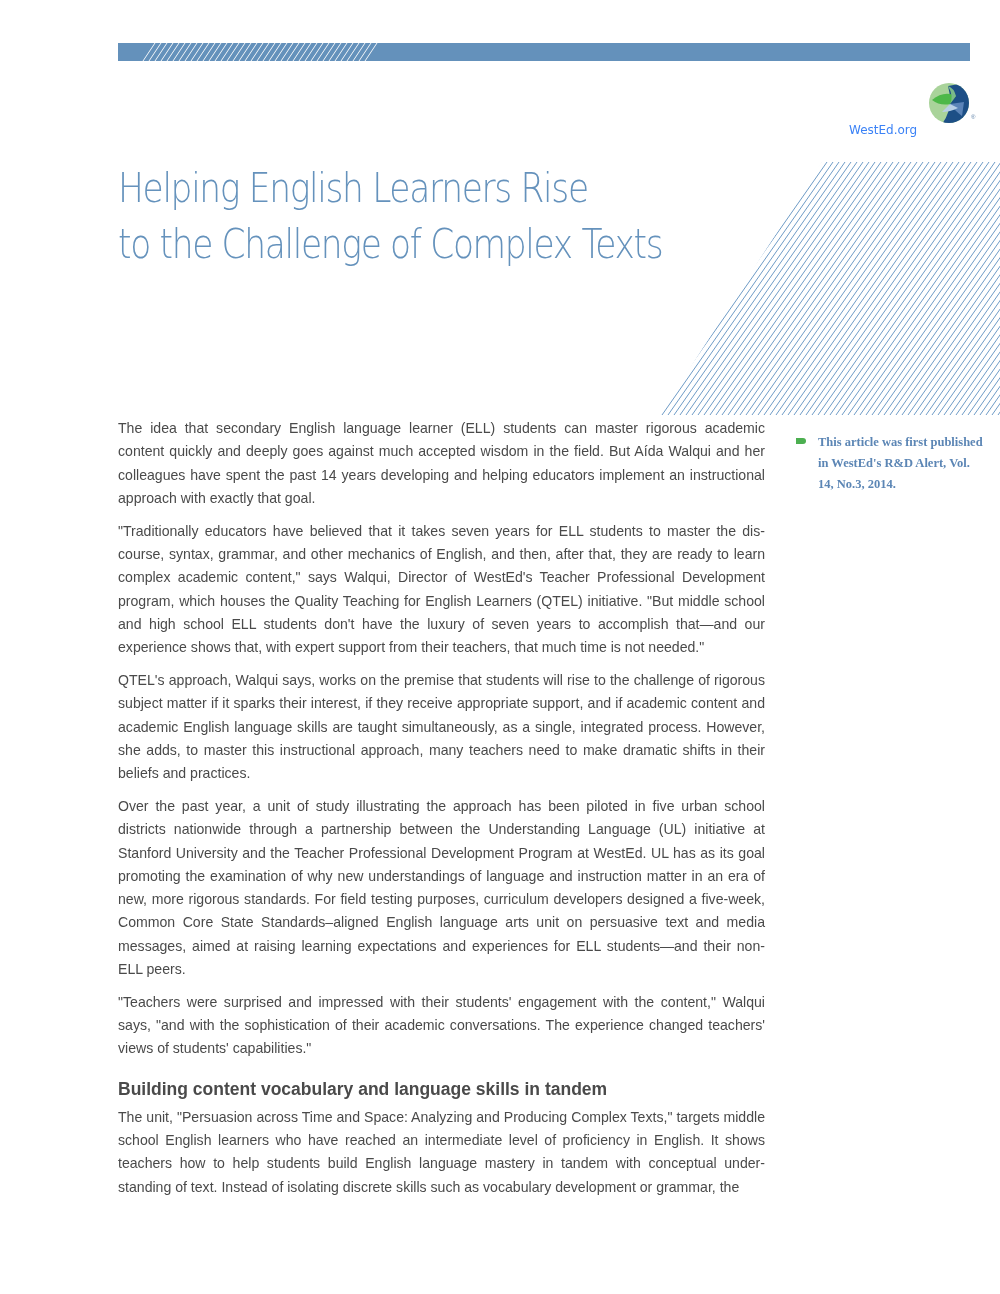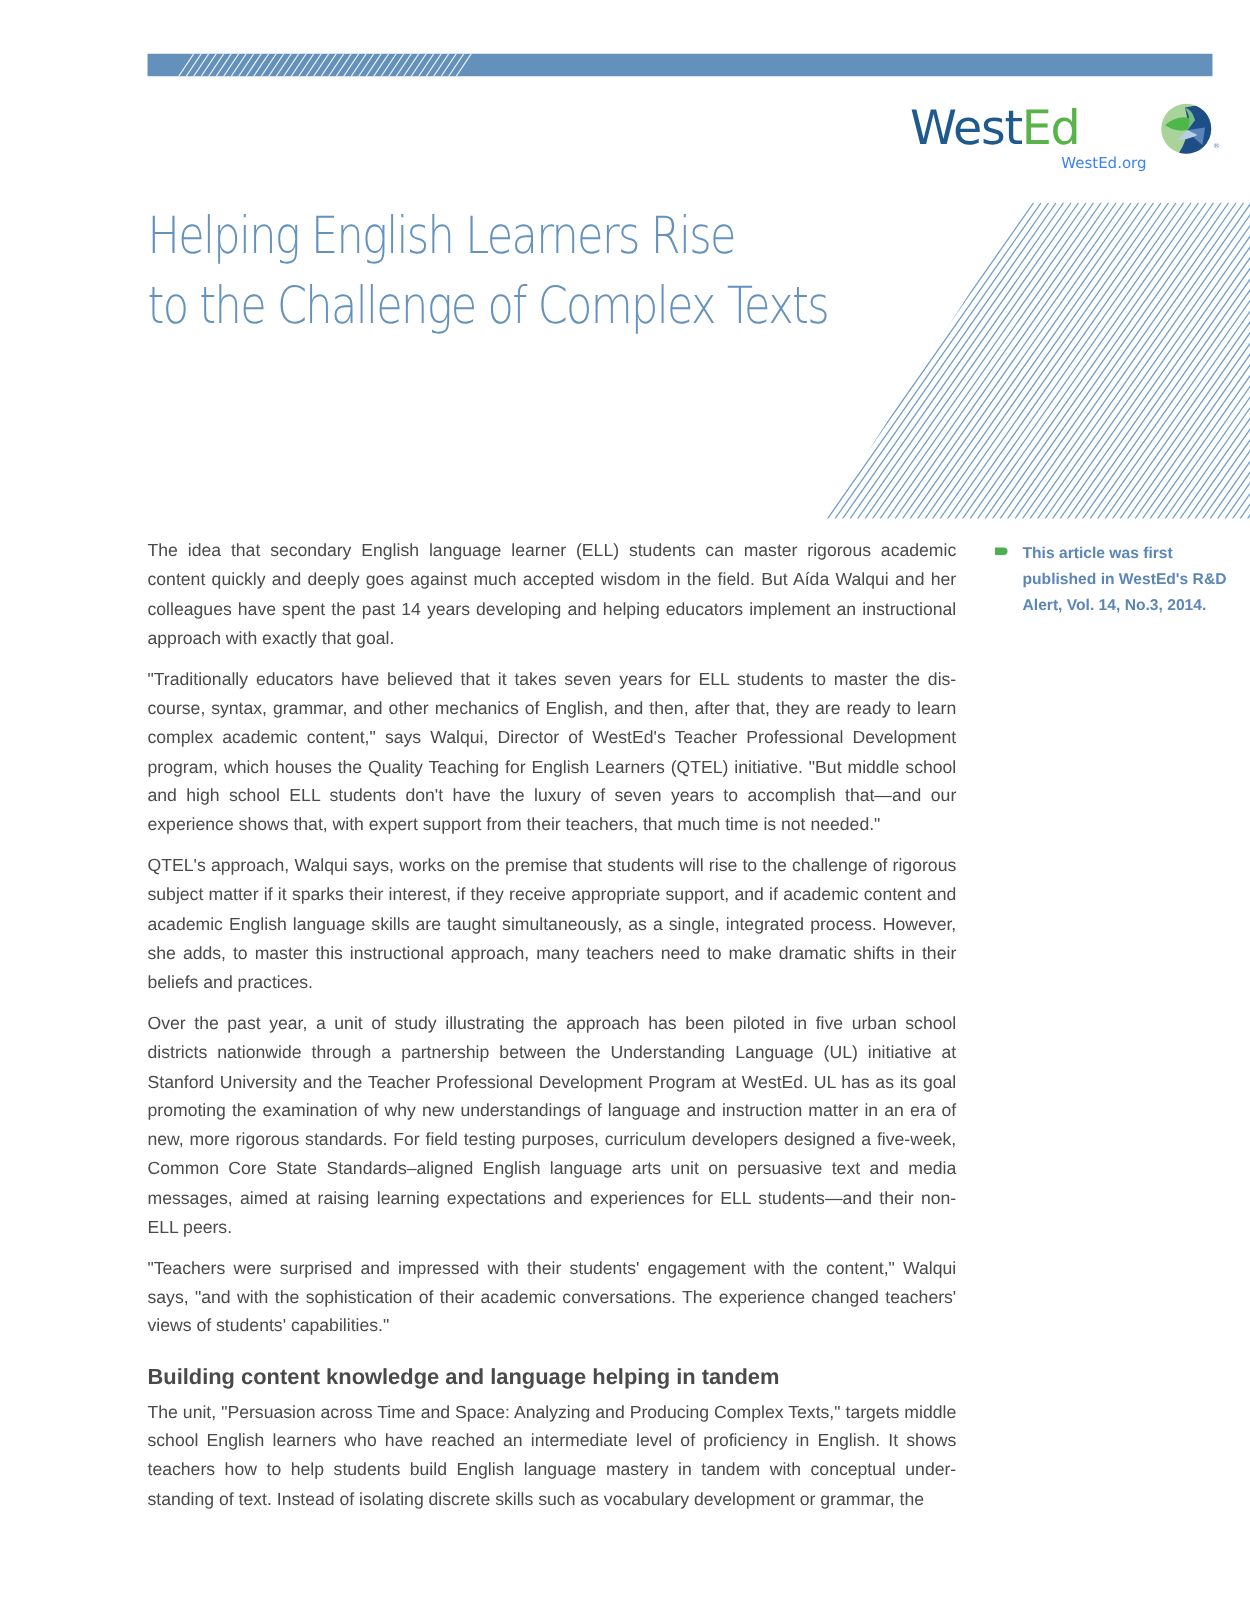--- a/index.html
+++ b/index.html
@@ -16,23 +16,23 @@
     .logo-reg { position: absolute; left: 243px; top: 34px; font-size: 6px; color: #5b7fa6; }
     .logo-url { position: absolute; left: 121px; top: 43px; font-size: 12px; color: #3b82f6; font-family: "DejaVu Sans", sans-serif; }
 
     .hatch-block { position: absolute; left: 0; top: 0; width: 1000px; height: 1294px; pointer-events: none; }
 
     .title { position: absolute; left: 118px; top: 160px; margin: 0; font-family: "DejaVu Sans", sans-serif; font-weight: 200; font-size: 41px; line-height: 56px; color: #6592bc; letter-spacing: -1.6px; transform: scaleX(0.84); transform-origin: left top; white-space: nowrap; }
     .title .line { display: block; }
 
     .sidebar-note { position: absolute; left: 796px; top: 432px; width: 185px; }
     .note-marker { position: absolute; left: 0; top: 6px; width: 10px; height: 6px; background: #4caf50; border-radius: 0 3px 3px 0; }
-    .note-text { position: absolute; left: 22px; top: 0; width: 170px; font-size: 12.5px; font-weight: bold; line-height: 21px; color: #5c86b5; }
-
-    .body-col { position: absolute; left: 118px; top: 429px; width: 647px; color: #4a4a4a; font-size: 14.1px; line-height: 23.3px; text-align: justify; }
+    .note-text { position: absolute; left: 22px; top: 0; width: 170px; font-size: 12.5px; font-weight: bold; line-height: 21px; color: #5c86b5; font-family: Liberation Serif, serif; }
+
+    .body-col { position: absolute; left: 118px; top: 417px; width: 647px; color: #4a4a4a; font-size: 14.1px; line-height: 23.3px; text-align: justify; }
     .body-col p { margin: 0 0 9.5px 0; hyphens: manual; }
     .section-heading { margin: 16px 0 5px 0; font-size: 17.5px; font-weight: bold; color: #4a4a4a; line-height: 24px; }
   </style>
 </head>
 <body>
 
 <div class="top-bar">
   <svg class="top-bar-hatch" viewBox="0 0 852 18" preserveAspectRatio="none">
     <g stroke="#ffffff" stroke-width="1" opacity="0.9">
       <line x1="25" y1="18" x2="37" y2="0"></line>
@@ -71,21 +71,20 @@
         <line x1="223" y1="18" x2="235" y2="0"></line>
         <line x1="229" y1="18" x2="241" y2="0"></line>
         <line x1="235" y1="18" x2="247" y2="0"></line>
         <line x1="241" y1="18" x2="253" y2="0"></line>
         <line x1="247" y1="18" x2="259" y2="0"></line>
     </g>
   </svg>
 </div>
 
 <div class="logo">
-  <div class="logo-word"><span class="logo-west">West</span><span class="logo-ed">Ed</span></div>
   <svg class="logo-globe" viewBox="0 0 42 42">
     <defs>
         <clipPath id="gc">
           <circle cx="21" cy="21" r="20"></circle>
         </clipPath>
       </defs>
     <g clip-path="url(#gc)">
       <rect x="0" y="0" width="42" height="42" fill="#a9d39a"></rect>
       <path d="M42 0 L42 42 L14 42 Q26 26 20 4 Z" fill="#1d4f86"></path>
       <path d="M4 18 Q16 8 28 14 L22 22 Q12 24 4 18 Z" fill="#4db848"></path>
@@ -191,15 +190,15 @@
   <span class="note-marker"></span>
   <div class="note-text">This article was first published in WestEd's R&amp;D Alert, Vol. 14, No.3, 2014.</div>
 </div>
 
 <div class="body-col">
   <p>The idea that secondary English language learner (ELL) students can master rigorous academic content quickly and deeply goes against much accepted wisdom in the field. But Aída Walqui and her colleagues have spent the past 14 years developing and helping educators implement an instructional approach with exactly that goal.</p>
   <p>"Traditionally educators have believed that it takes seven years for ELL students to master the dis­course, syntax, grammar, and other mechanics of English, and then, after that, they are ready to learn complex academic content," says Walqui, Director of WestEd's Teacher Professional Develop­ment program, which houses the Quality Teaching for English Learners (QTEL) initiative. "But middle school and high school ELL students don't have the luxury of seven years to accomplish that—and our experience shows that, with expert support from their teachers, that much time is not needed."</p>
   <p>QTEL's approach, Walqui says, works on the premise that students will rise to the challenge of rig­orous subject matter if it sparks their interest, if they receive appropriate support, and if academic content and academic English language skills are taught simultaneously, as a single, integrated process. However, she adds, to master this instructional approach, many teachers need to make dramatic shifts in their beliefs and practices.</p>
   <p>Over the past year, a unit of study illustrating the approach has been piloted in five urban school districts nationwide through a partnership between the Understanding Language (UL) initiative at Stanford University and the Teacher Professional Development Program at WestEd. UL has as its goal promoting the examination of why new understandings of language and instruction mat­ter in an era of new, more rigorous standards. For field testing purposes, curriculum developers designed a five-week, Common Core State Standards–aligned English language arts unit on per­suasive text and media messages, aimed at raising learning expectations and experiences for ELL students—and their non-ELL peers.</p>
   <p>"Teachers were surprised and impressed with their students' engagement with the content," Walqui says, "and with the sophistication of their academic conversations. The experience changed teachers' views of students' capabilities."</p>
-  <h2 class="section-heading">Building content knowledge and language helping in tandem</h2>
+  <h2 class="section-heading">Building content vocabulary and language skills in tandem</h2>
   <p>The unit, "Persuasion across Time and Space: Analyzing and Producing Complex Texts," targets middle school English learners who have reached an intermediate level of proficiency in English. It shows teachers how to help students build English language mastery in tandem with conceptual under­standing of text. Instead of isolating discrete skills such as vocabulary development or grammar, the</p>
 </div>
 
 </body></html>

